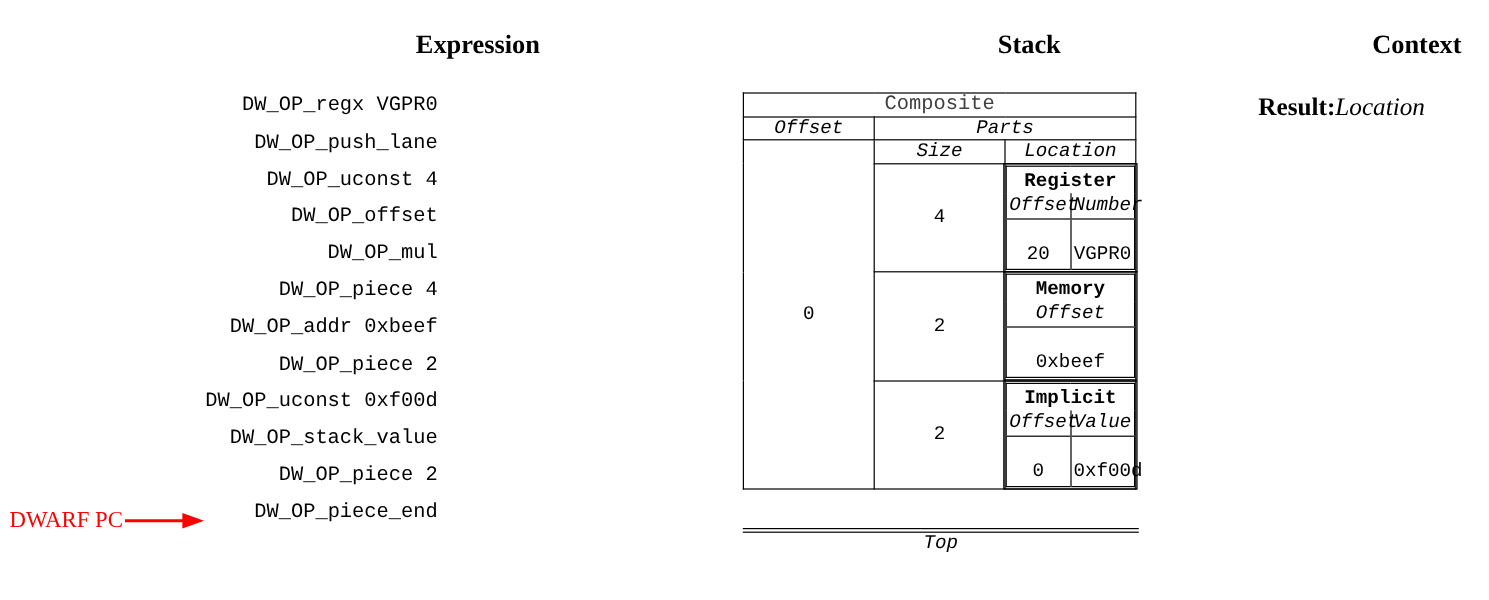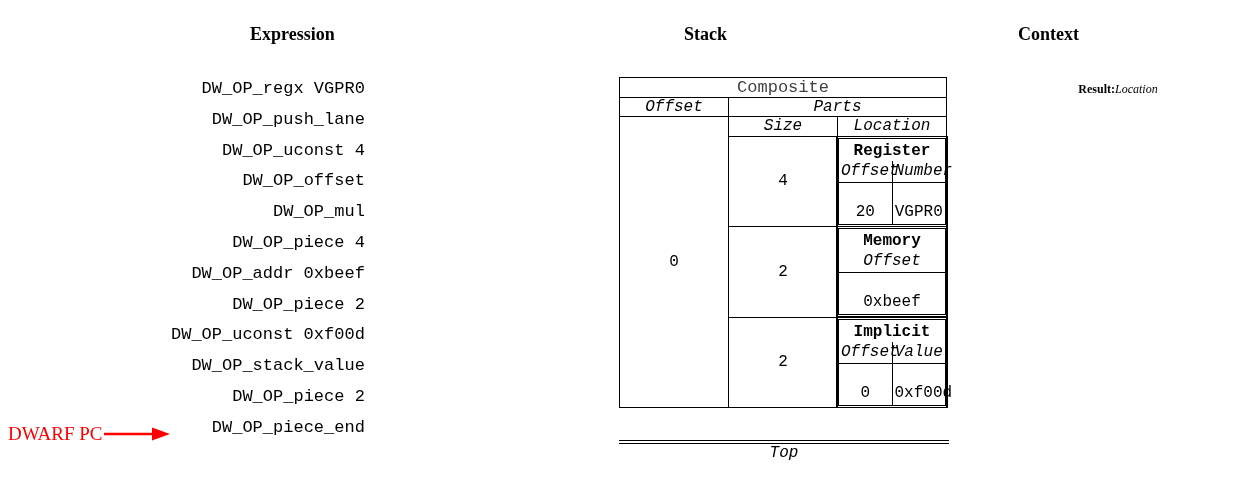--- a/index.html
+++ b/index.html
@@ -13,24 +13,24 @@
     font-family: "Liberation Serif", serif;
     overflow: hidden;
     position: relative;
   }
 
   
   .col-heading {
     position: absolute;
     font-family: "Liberation Serif", serif;
     font-weight: bold;
-    font-size: 18px;
+    font-size: 22px;
     color: #000000;
     white-space: nowrap;
-    text-align: left;
+    text-align: right;
   }
   #heading-expression { left: 250px; top: 24px; width: 200px; }
   #heading-stack      { left: 684px; top: 24px; width: 200px; }
   #heading-context    { left: 1018px; top: 24px; width: 200px; }
 
   
   #expression-list {
     position: absolute;
     left: 171px;
     top: 74px;
@@ -186,21 +186,21 @@
   }
 
   
   #context-panel {
     position: absolute;
     left: 1018px;
     top: 76px;
     width: 200px;
     text-align: center;
     font-family: "Liberation Serif", serif;
-    font-size: 12px;
+    font-size: 21px;
     color: #000000;
   }
   #context-panel .ctx-row {
     height: 27px;
     line-height: 27px;
     white-space: nowrap;
   }
   #context-panel .ctx-label { font-weight: bold; }
   #context-panel .ctx-value { font-style: italic; }
 </style>

